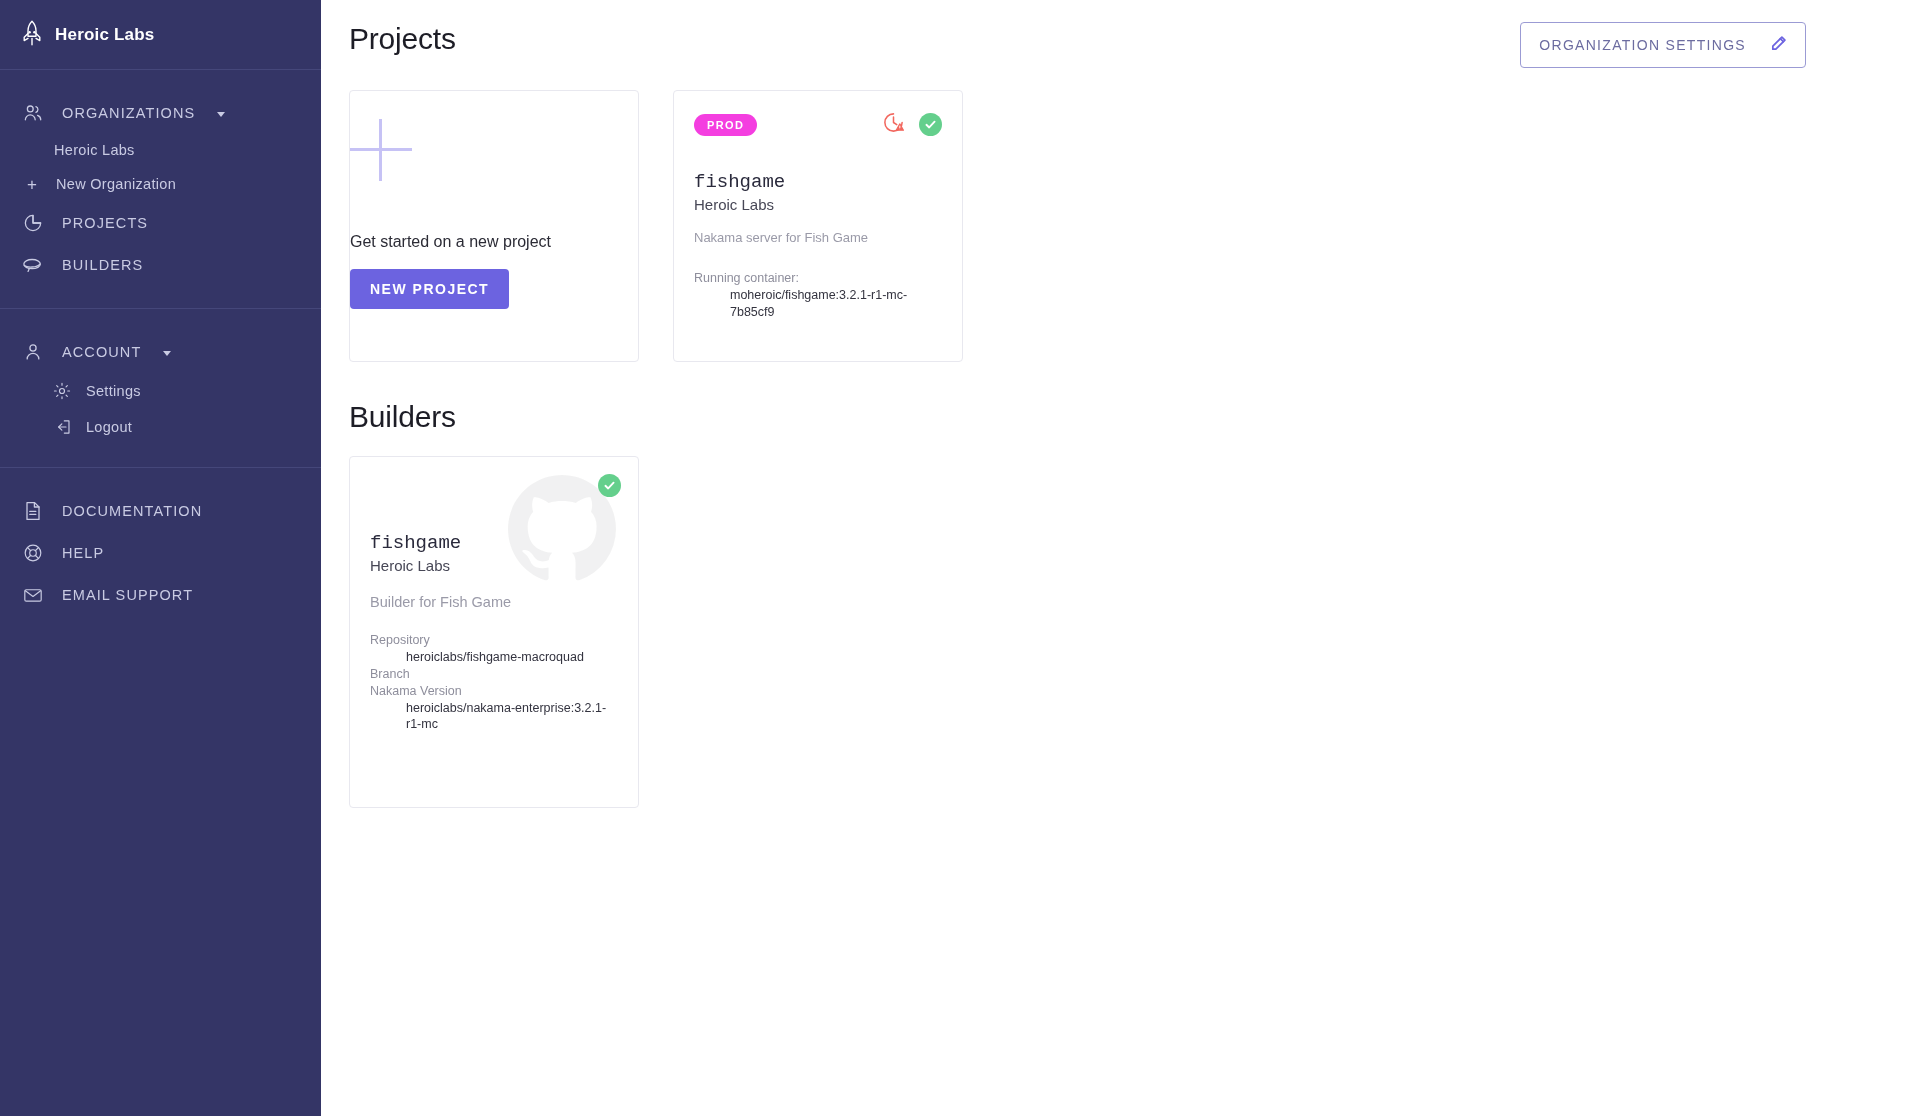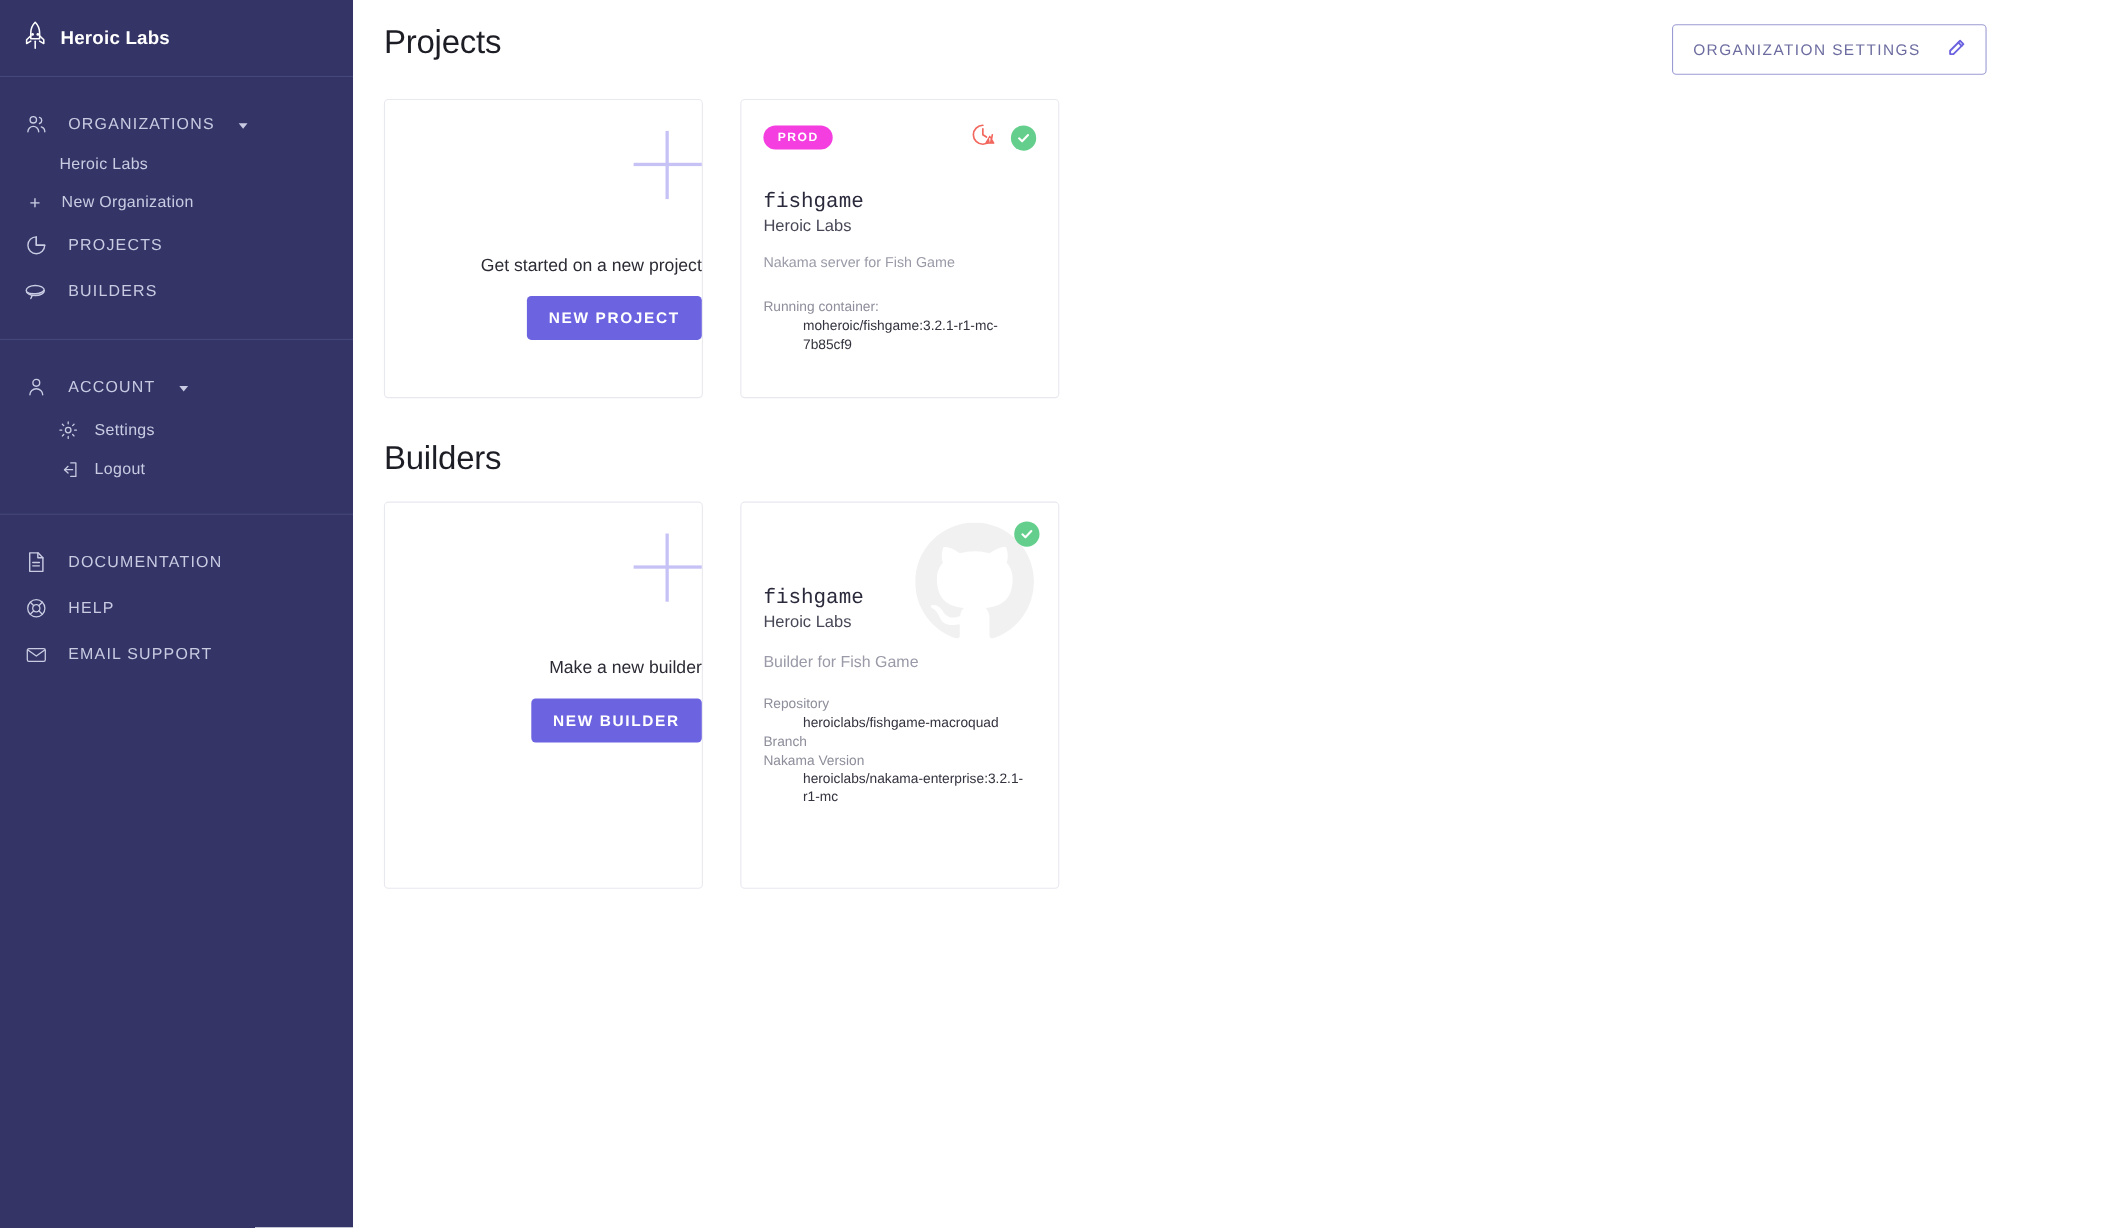--- a/index.html
+++ b/index.html
@@ -145,21 +145,21 @@
     border: 1px solid #e8e8ef;
     border-radius: 4px;
     position: relative;
   }
   .card.project { height: 272px; }
   .card.builder { height: 352px; }
 
   .new-card {
     display: flex;
     flex-direction: column;
-    align-items: flex-end;
+    align-items: flex-start;
     justify-content: flex-start;
   }
   .plus-big {
     position: relative;
     width: 62px; height: 62px;
     margin-top: 28px;
   }
   .plus-big:before, .plus-big:after {
     content: "";
     position: absolute;
@@ -440,25 +440,20 @@
             <div class="meta-value">moheroic/fishgame:3.2.1-r1-mc-7b85cf9</div>
           </div>
         </div>
       </div>
     </div>
 
     <h2 class="section-title">Builders</h2>
 
     <div class="card-row">
 
-      <div class="card builder new-card">
-        <div class="plus-big"></div>
-        <div class="caption">Make a new builder</div>
-        <button class="primary-btn">NEW BUILDER</button>
-      </div>
 
       <div class="card builder">
         <span class="gh-watermark">
           <svg width="108" height="108" viewBox="0 0 16 16" fill="#1b1f23">
             <path d="M8 0C3.58 0 0 3.58 0 8c0 3.54 2.29 6.53 5.47 7.59.4.07.55-.17.55-.38 0-.19-.01-.82-.01-1.49-2.01.37-2.53-.49-2.69-.94-.09-.23-.48-.94-.82-1.13-.28-.15-.68-.52-.01-.53.63-.01 1.08.58 1.23.82.72 1.21 1.87.87 2.33.66.07-.52.28-.87.51-1.07-1.78-.2-3.64-.89-3.64-3.95 0-.87.31-1.59.82-2.15-.08-.2-.36-1.02.08-2.12 0 0 .67-.21 2.2.82.64-.18 1.32-.27 2-.27s1.36.09 2 .27c1.53-1.04 2.2-.82 2.2-.82.44 1.1.16 1.92.08 2.12.51.56.82 1.27.82 2.15 0 3.07-1.87 3.75-3.65 3.95.29.25.54.73.54 1.48 0 1.07-.01 1.93-.01 2.2 0 .21.15.46.55.38A8.01 8.01 0 0 0 16 8c0-4.42-3.58-8-8-8z"></path>
           </svg>
         </span>
         <span class="gh-check status-dot-green">
           <svg width="13" height="13" viewBox="0 0 14 14" fill="none" stroke="#ffffff" stroke-width="2" stroke-linecap="round" stroke-linejoin="round">
             <path d="M2.6 7.3 5.6 10.2 11.4 4"></path>

